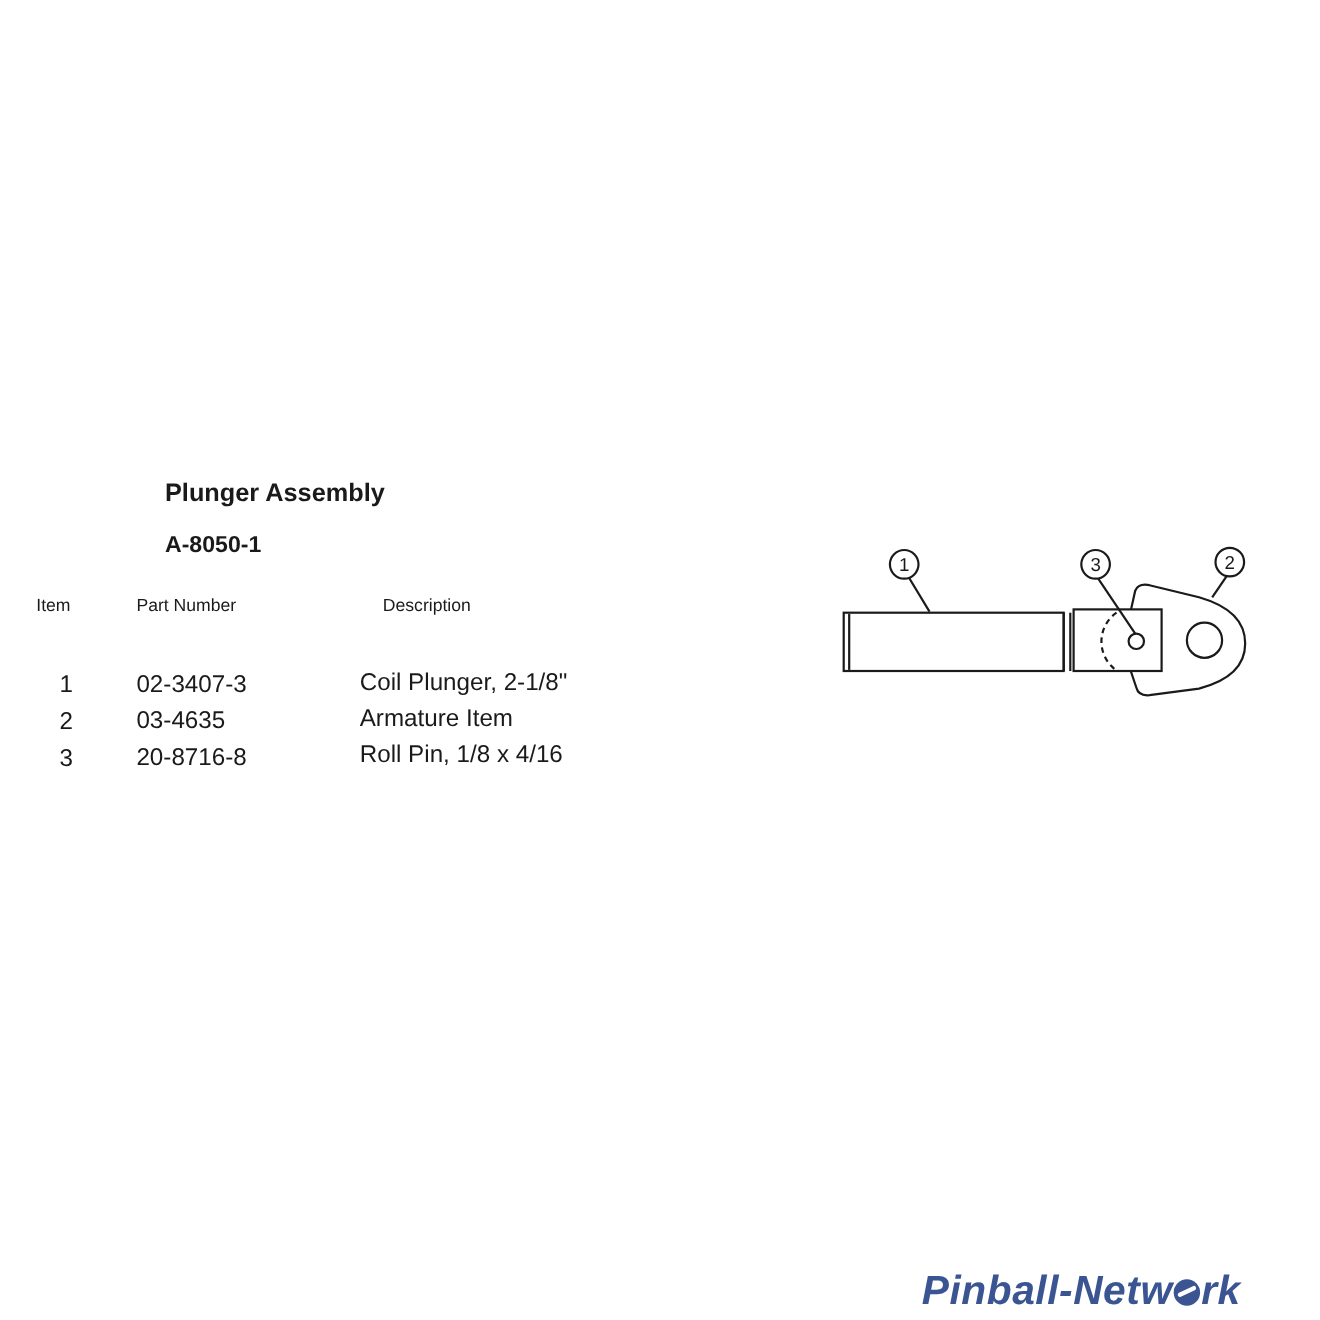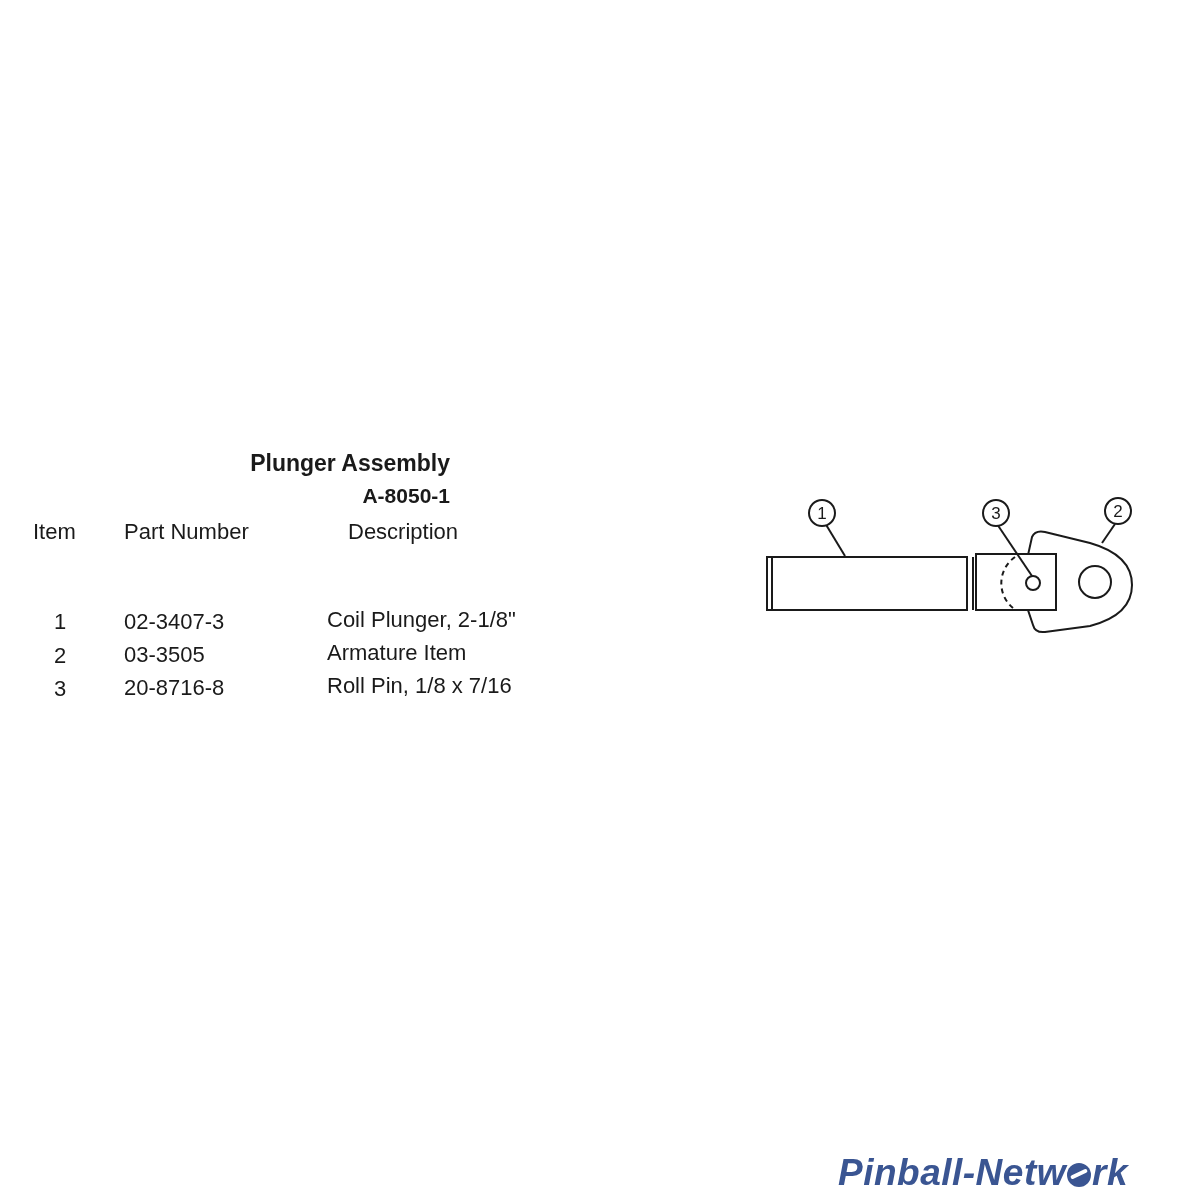--- a/index.html
+++ b/index.html
@@ -1,22 +1,22 @@
 <!DOCTYPE html>
 <html><head>
 <meta charset="utf-8">
 <style>
   html, body { margin:0; padding:0; background:#ffffff; }
   body { width:1200px; height:1200px; position:relative; overflow:hidden;
          font-family:"Liberation Sans", sans-serif; color:#1a1a1a; }
-  .title { position:absolute; left:150px; width:300px; text-align:right; top:450px;
+  .title { position:absolute; left:150px; width:300px; text-align:left; top:434px;
            font-weight:bold; font-size:23px; }
-  .subtitle { position:absolute; left:150px; width:300px; text-align:right; top:484px;
+  .subtitle { position:absolute; left:150px; width:300px; text-align:left; top:484px;
            font-weight:bold; font-size:21px; }
-  .hdr { position:absolute; top:519px; font-size:22px; }
+  .hdr { position:absolute; top:542px; font-size:16px; }
   .row { position:absolute; font-size:22px; }
   .c-item { left:33px; }
   .c-item-v { left:54px; }
   .c-pn { left:124px;text-align:right; }
   .c-desc-h { left:348px; }
   .c-desc { left:327px; }
   .diagram { position:absolute; left:750px; top:480px; width:400px; height:160px; }
   .logo { position:absolute; left:838px; top:1152px; font-size:37px; font-weight:bold;
           font-style:italic; color:#3a5592; letter-spacing:0.5px; }
   .logo .o { display:inline-block; width:24px; height:24px; border-radius:50%;
@@ -35,27 +35,27 @@
   <div class="hdr c-pn">Part Number</div>
   <div class="hdr c-desc-h">Description</div>
 
   <div>
     <div class="row c-item-v" style="top:609px">1</div>
     <div class="row c-pn" style="top:609px">02-3407-3</div>
     <div class="row c-desc" style="top:607px">Coil Plunger, 2-1/8"</div>
   </div>
   <div>
     <div class="row c-item-v" style="top:643px">2</div>
-    <div class="row c-pn" style="top:642px">03-3505</div>
+    <div class="row c-pn" style="top:642px">03-4635</div>
     <div class="row c-desc" style="top:640px">Armature Item</div>
   </div>
   <div>
     <div class="row c-item-v" style="top:676px">3</div>
     <div class="row c-pn" style="top:675px">20-8716-8</div>
-    <div class="row c-desc" style="top:673px">Roll Pin, 1/8 x 7/16</div>
+    <div class="row c-desc" style="top:673px">Roll Pin, 1/8 x 4/16</div>
   </div>
 </div>
 
 <svg class="diagram" viewBox="0 0 400 160" width="400" height="160">
   <g fill="none" stroke="#1a1a1a" stroke-width="2">
 
     <path d="M 282 57 Q 285 50 295 52 L 340 63 Q 382 75 382 105 Q 382 135 340 146 L 295 152 Q 285 153 283 145 L 278 130 L 278 75 Z" fill="#ffffff"></path>
     <circle cx="345" cy="102" r="16"></circle>
 
     <rect x="17" y="77" width="200" height="53" fill="#ffffff"></rect>

